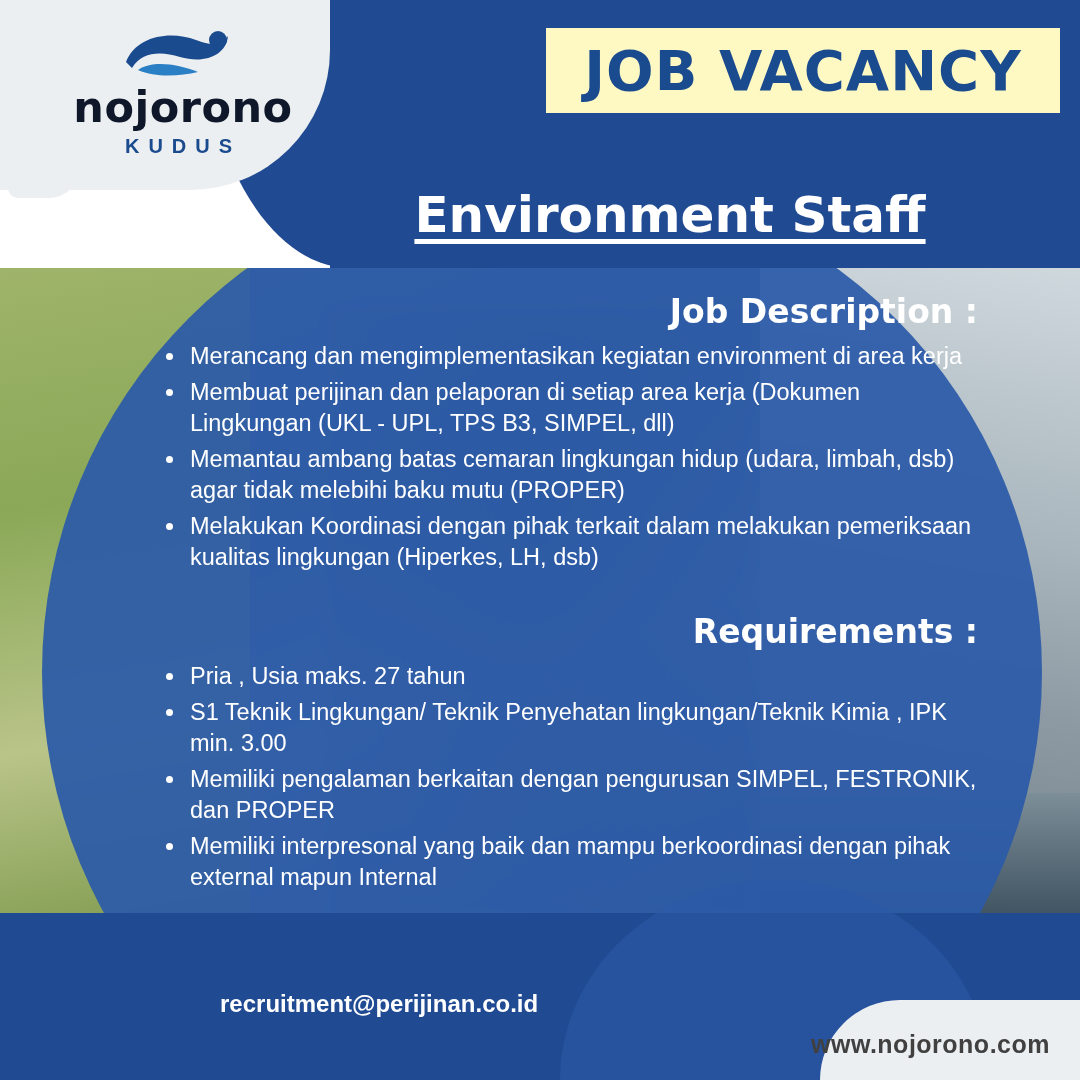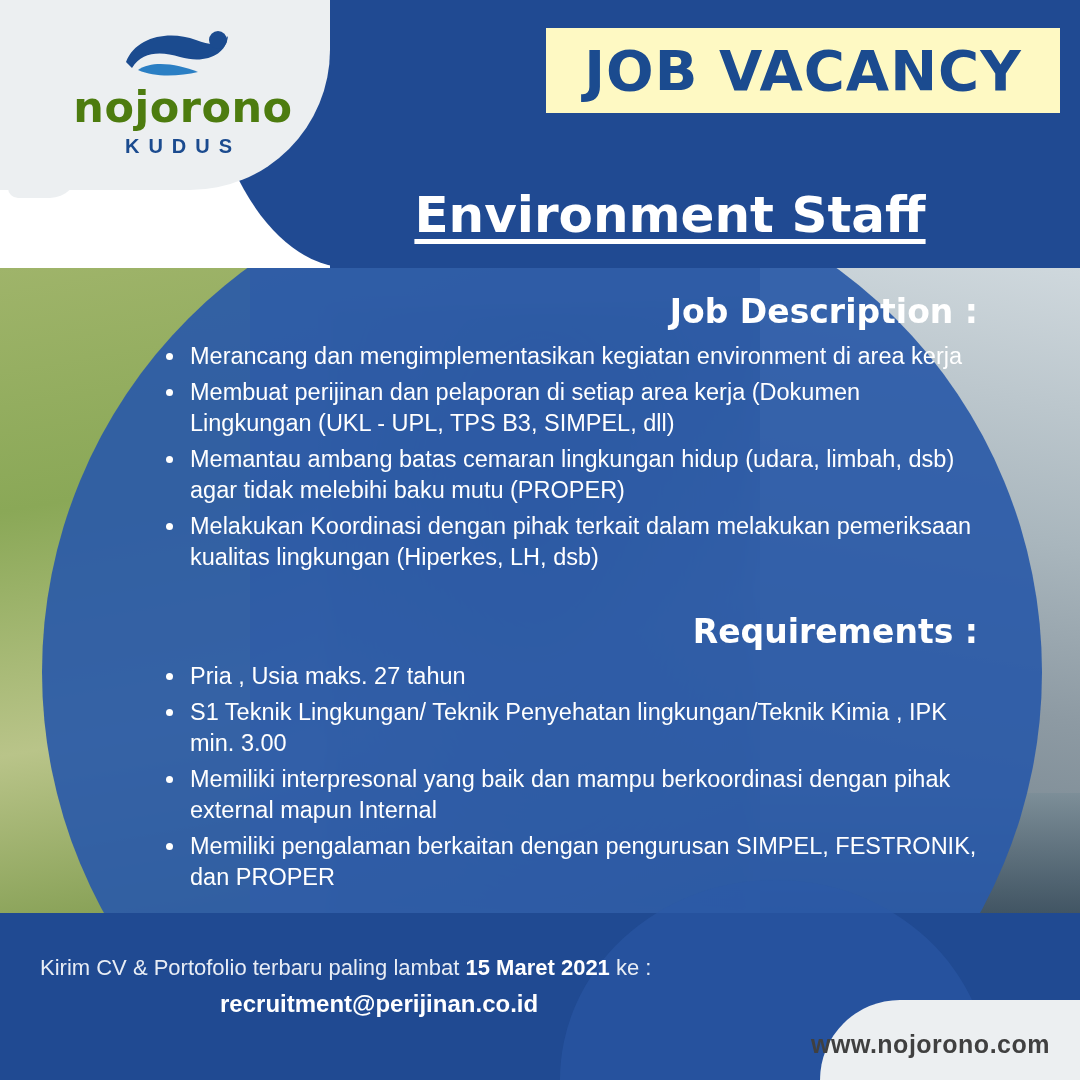--- a/index.html
+++ b/index.html
@@ -93,21 +93,21 @@
 
   
   .logo {
     position: absolute; left: 58px; top: 18px;
     width: 250px; height: 160px;
     text-align: center;
   }
   .logo-mark { width: 130px; height: 60px; margin: 6px auto 2px; display: block; }
   .logo-word {
     font-family: "DejaVu Sans", sans-serif;
-    font-weight: bold; font-size: 43px; color: #4d7c0f;
+    font-weight: bold; font-size: 43px; color: #0f172a;
     letter-spacing: 0.5px; line-height: 1;
   }
   .logo-sub {
     font-family: "Liberation Sans", sans-serif;
     font-weight: bold; font-size: 20px; color: #1b4b8f;
     letter-spacing: 9px; margin-top: 6px;
   }
 
   
   .vacancy-bar {
@@ -255,28 +255,25 @@
       <li>Memantau ambang batas cemaran lingkungan hidup (udara, limbah, dsb) agar tidak melebihi baku mutu (PROPER)</li>
       <li>Melakukan Koordinasi dengan pihak terkait dalam melakukan pemeriksaan kualitas lingkungan (Hiperkes, LH, dsb)</li>
     </ul>
 
     <div class="gap"></div>
 
     <div class="section-head">Requirements :</div>
     <ul class="bullets">
       <li>Pria , Usia maks. 27 tahun</li>
       <li>S1 Teknik Lingkungan/ Teknik Penyehatan lingkungan/Teknik Kimia , IPK min. 3.00</li>
+      <li>Memiliki pengalaman berkaitan dengan pengurusan  SIMPEL, FESTRONIK, dan PROPER</li>
       <li>Memiliki interpresonal yang baik dan mampu berkoordinasi dengan pihak external mapun Internal</li>
-      <li>Memiliki pengalaman berkaitan dengan pengurusan  SIMPEL, FESTRONIK, dan PROPER</li>
     </ul>
   </div>
 
   <div class="footer"></div>
   <div class="footer-circle-light"></div>
   <div class="footer-blob"></div>
 
-  <div class="footer-text">
-    <span>Kirim CV &amp; Portofolio terbaru paling lambat </span><span class="strong">15 Maret 2021</span><span> ke :</span>
-  </div>
   <div class="footer-email">recruitment@perijinan.co.id</div>
   <div class="website">www.nojorono.com</div>
 
 </div>
 
 </body></html>

